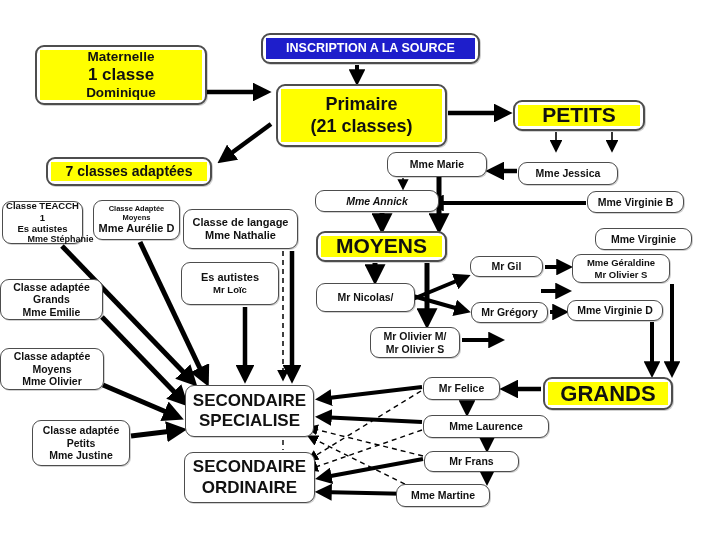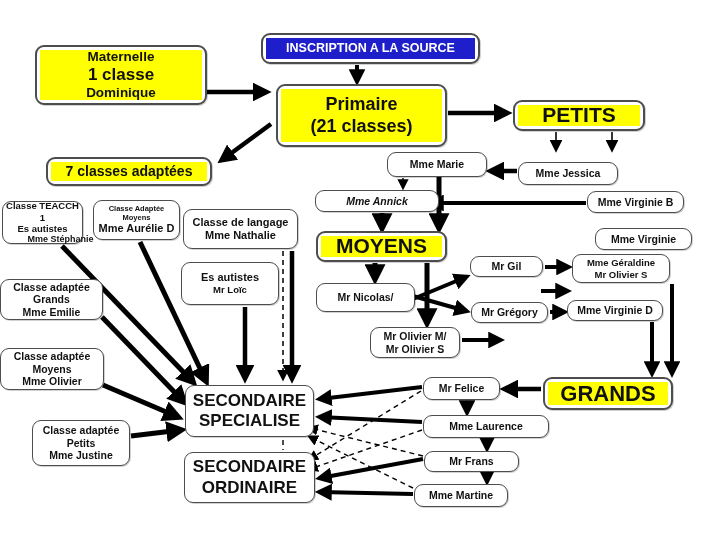--- a/index.html
+++ b/index.html
@@ -197,16 +197,16 @@
     </div>
     <div class="node white" style="left: 423px; top: 377px; width: 77px; height: 23px;">
       <div class="ln" style="font-size: 10.5px;">Mr Felice</div>
     </div>
     <div class="node white" style="left: 423px; top: 415px; width: 126px; height: 23px;">
       <div class="ln" style="font-size: 10.5px;">Mme Laurence</div>
     </div>
     <div class="node white" style="left: 424px; top: 451px; width: 95px; height: 21px;">
       <div class="ln" style="font-size: 10.5px;">Mr Frans</div>
     </div>
-    <div class="node white" style="left: 414px; top: 484px; width: 94px; height: 23px;">
+    <div class="node white" style="left: 396px; top: 484px; width: 94px; height: 23px;">
       <div class="ln" style="font-size: 10.5px;">Mme Martine</div>
     </div>
   </div>
 
 </body></html>

